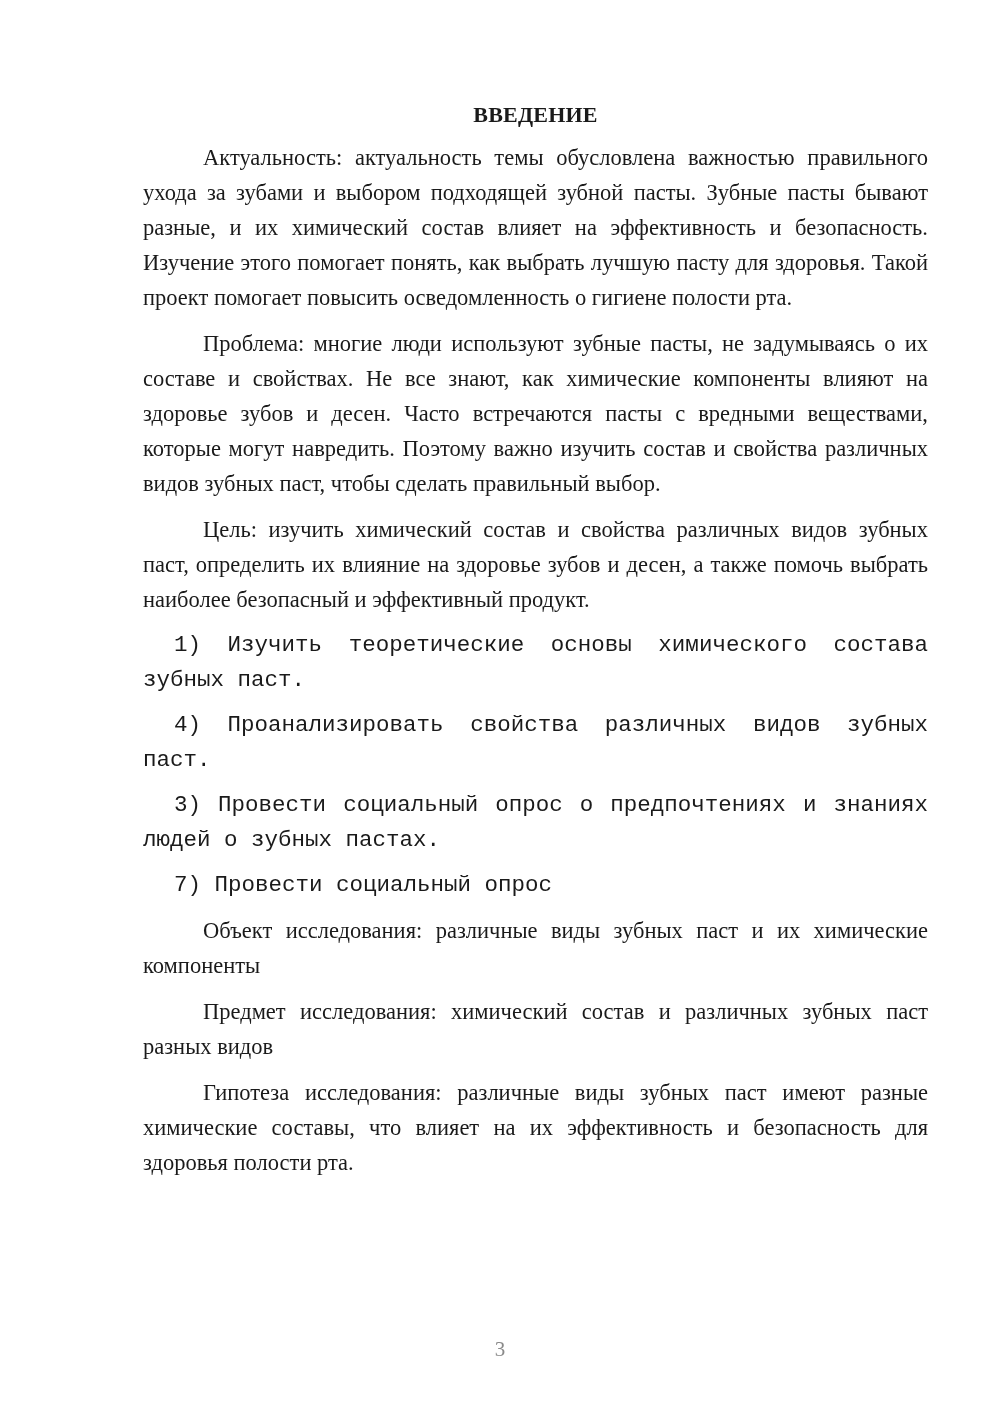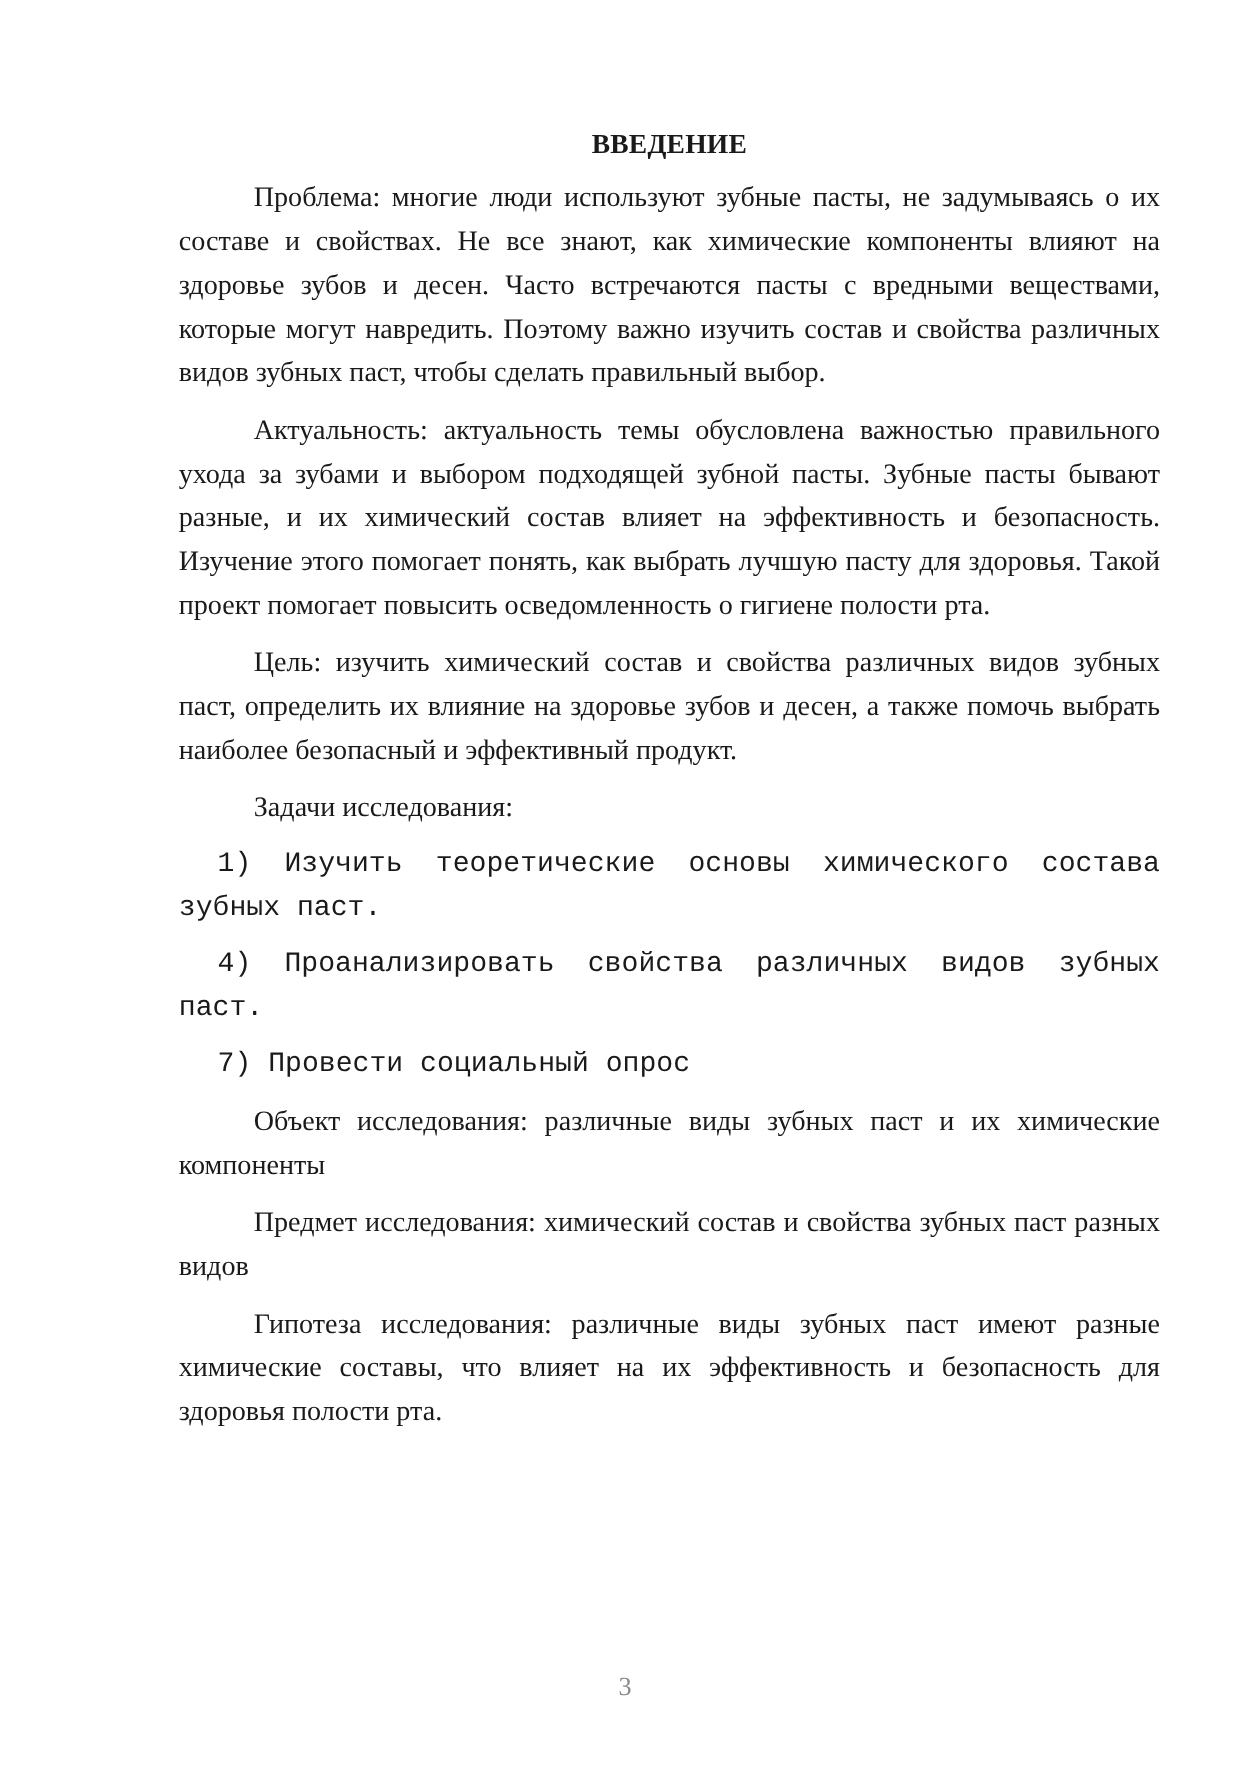--- a/index.html
+++ b/index.html
@@ -61,30 +61,30 @@
       font-family: "Liberation Serif", "DejaVu Serif", serif;
     }
   </style>
 </head>
 <body>
 
 <div class="page">
   <div class="content">
     <div class="title">ВВЕДЕНИЕ</div>
 
+    <p class="para">Актуальность: актуальность темы обусловлена важностью правильного ухода за зубами и выбором подходящей зубной пасты. Зубные пасты бывают разные, и их химический состав влияет на эффективность и безопасность. Изучение этого помогает понять, как выбрать лучшую пасту для здоровья. Такой проект помогает повысить осведомленность о гигиене полости рта.</p>
     <p class="para">Проблема: многие люди используют зубные пасты, не задумываясь о их составе и свойствах. Не все знают, как химические компоненты влияют на здоровье зубов и десен. Часто встречаются пасты с вредными веществами, которые могут навредить. Поэтому важно изучить состав и свойства различных видов зубных паст, чтобы сделать правильный выбор.</p>
-    <p class="para">Актуальность: актуальность темы обусловлена важностью правильного ухода за зубами и выбором подходящей зубной пасты. Зубные пасты бывают разные, и их химический состав влияет на эффективность и безопасность. Изучение этого помогает понять, как выбрать лучшую пасту для здоровья. Такой проект помогает повысить осведомленность о гигиене полости рта.</p>
     <p class="para">Цель: изучить химический состав и свойства различных видов зубных паст, определить их влияние на здоровье зубов и десен, а также помочь выбрать наиболее безопасный и эффективный продукт.</p>
-    <p class="para">Задачи исследования:</p>
 
     <div>
       <p class="list-item">1) Изучить теоретические основы химического состава зубных паст.</p>
       <p class="list-item">4) Проанализировать свойства различных видов зубных паст.</p>
+      <p class="list-item">3) Провести социальный опрос о предпочтениях и знаниях людей о зубных пастах.</p>
       <p class="list-item">7) Провести социальный опрос</p>
     </div>
 
     <p class="para">Объект исследования: различные виды зубных паст и их химические компоненты</p>
-    <p class="para">Предмет исследования: химический состав и свойства зубных паст разных видов</p>
+    <p class="para">Предмет исследования: химический состав и различных зубных паст разных видов</p>
     <p class="para">Гипотеза исследования: различные виды зубных паст имеют разные химические составы, что влияет на их эффективность и безопасность для здоровья полости рта.</p>
   </div>
 
   <div class="page-number">3</div>
 </div>
 
 </body></html>

